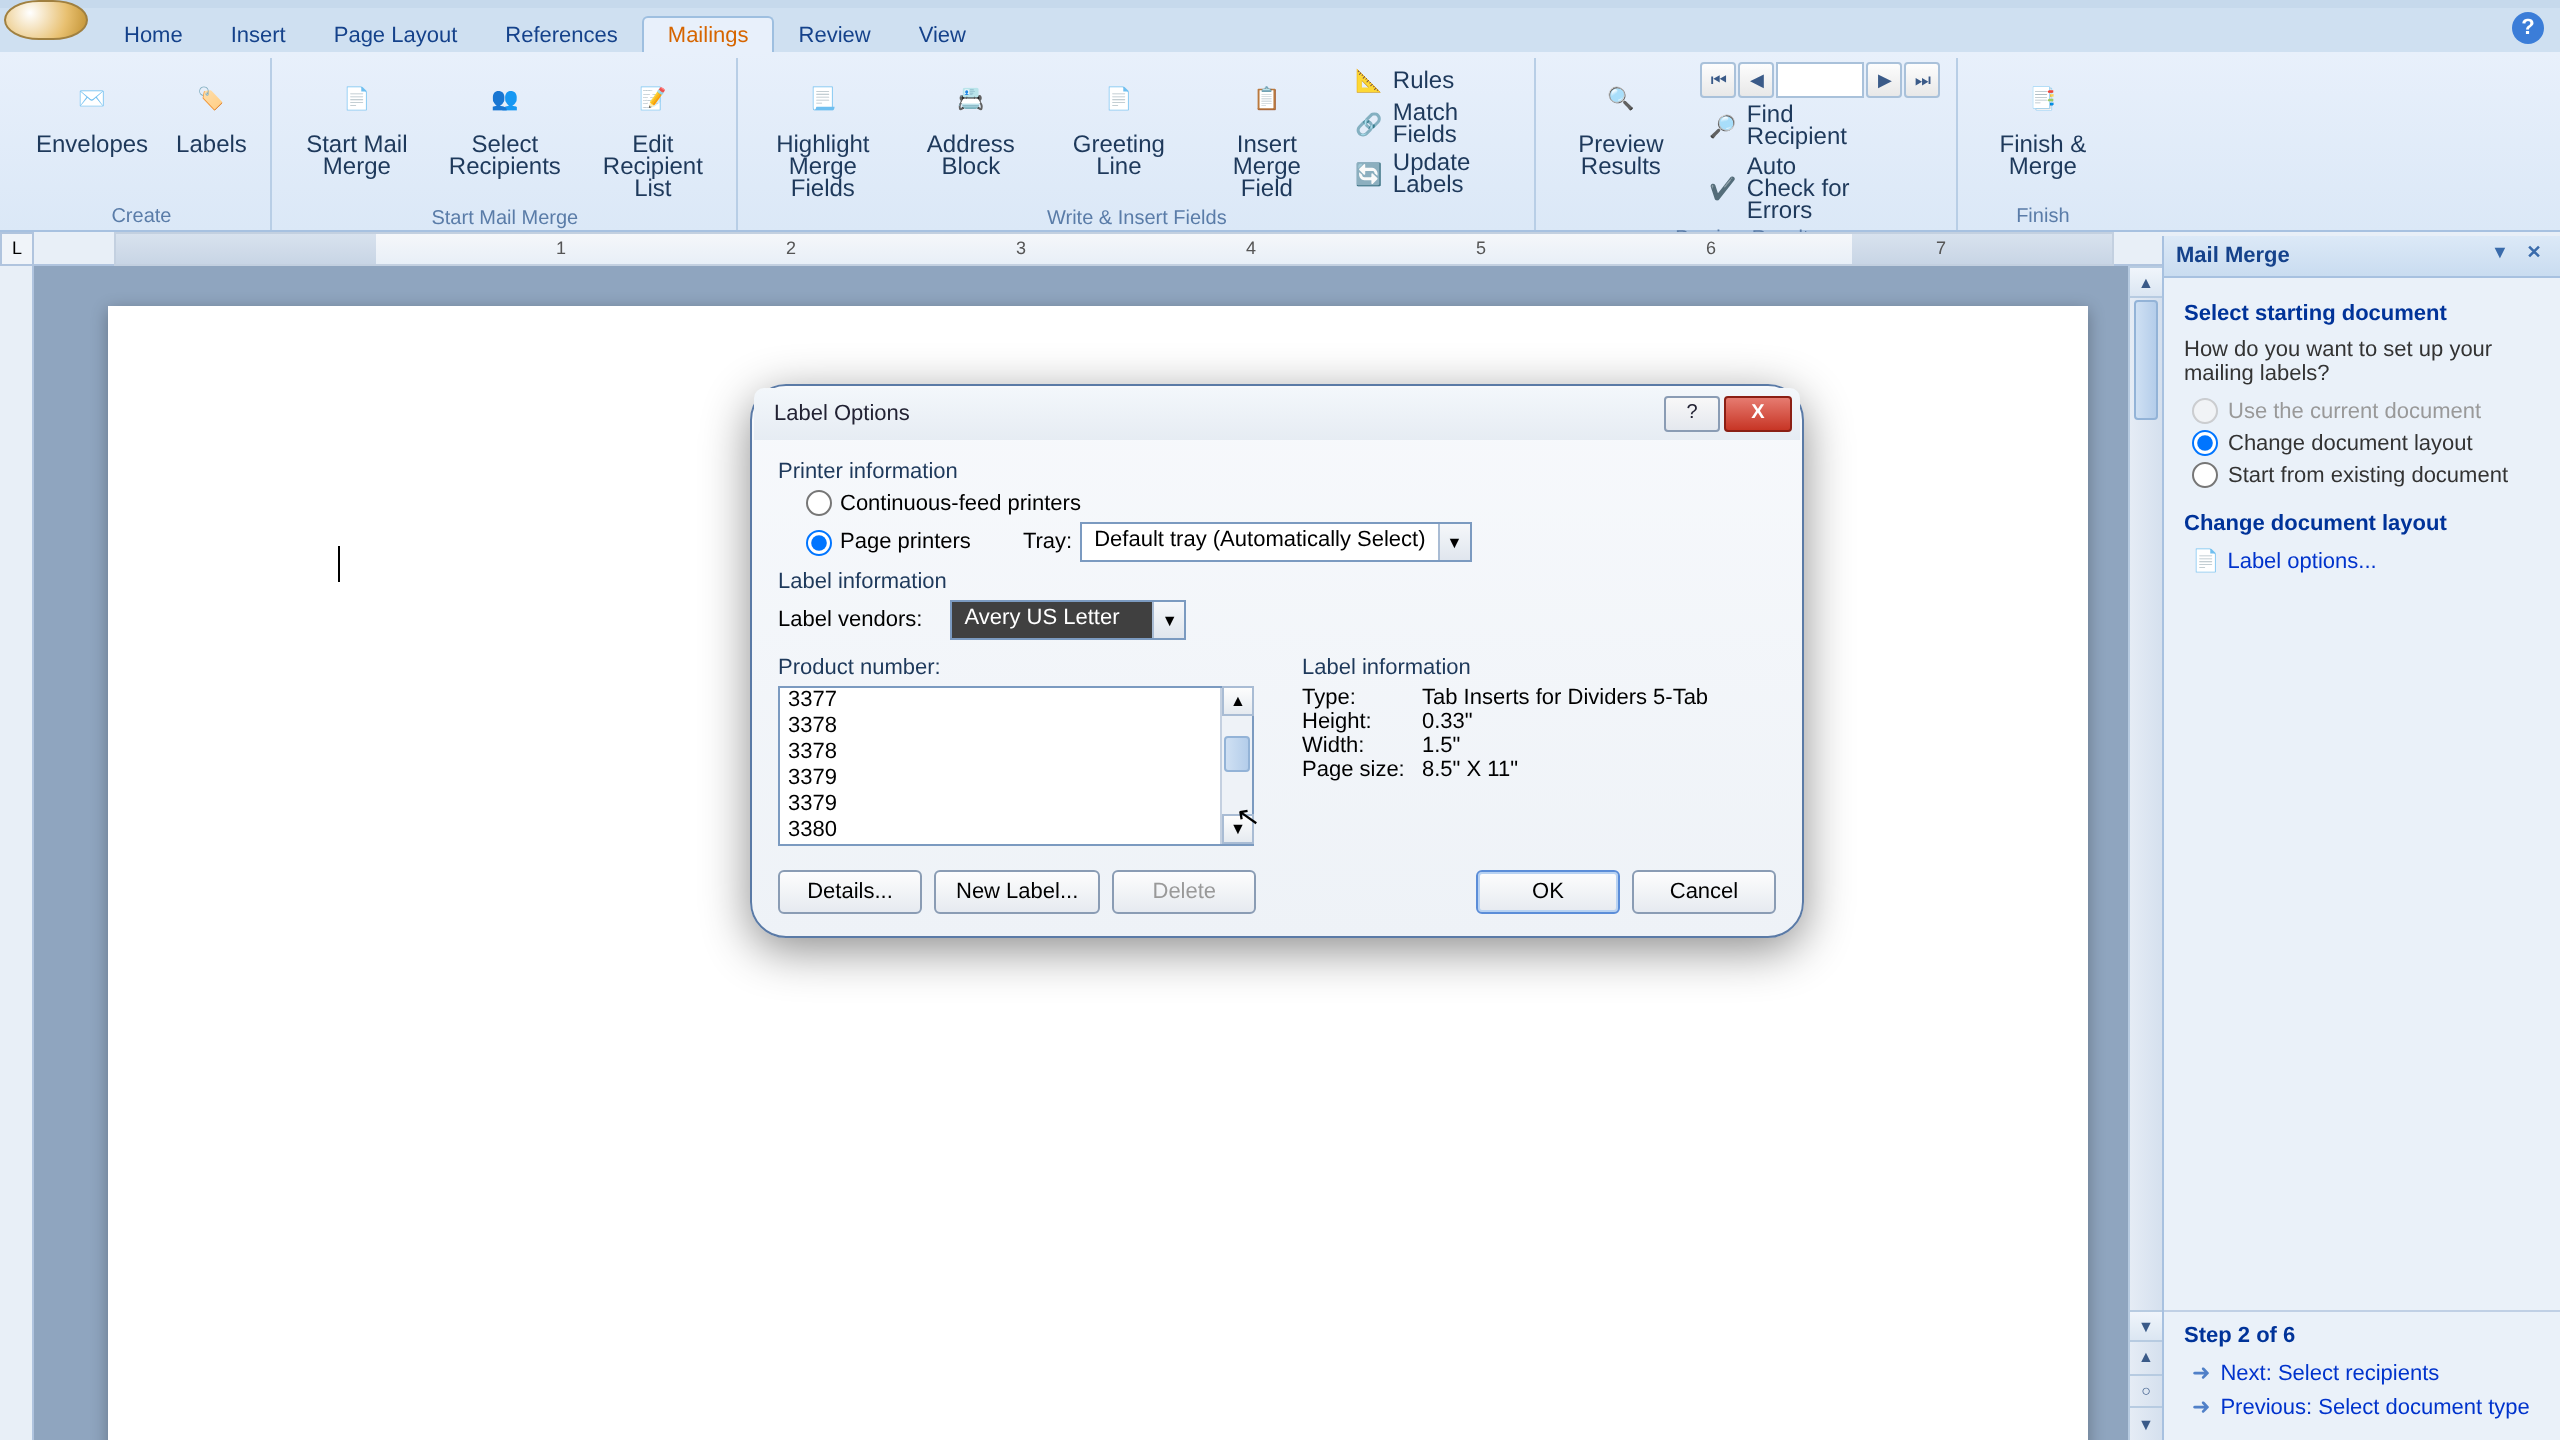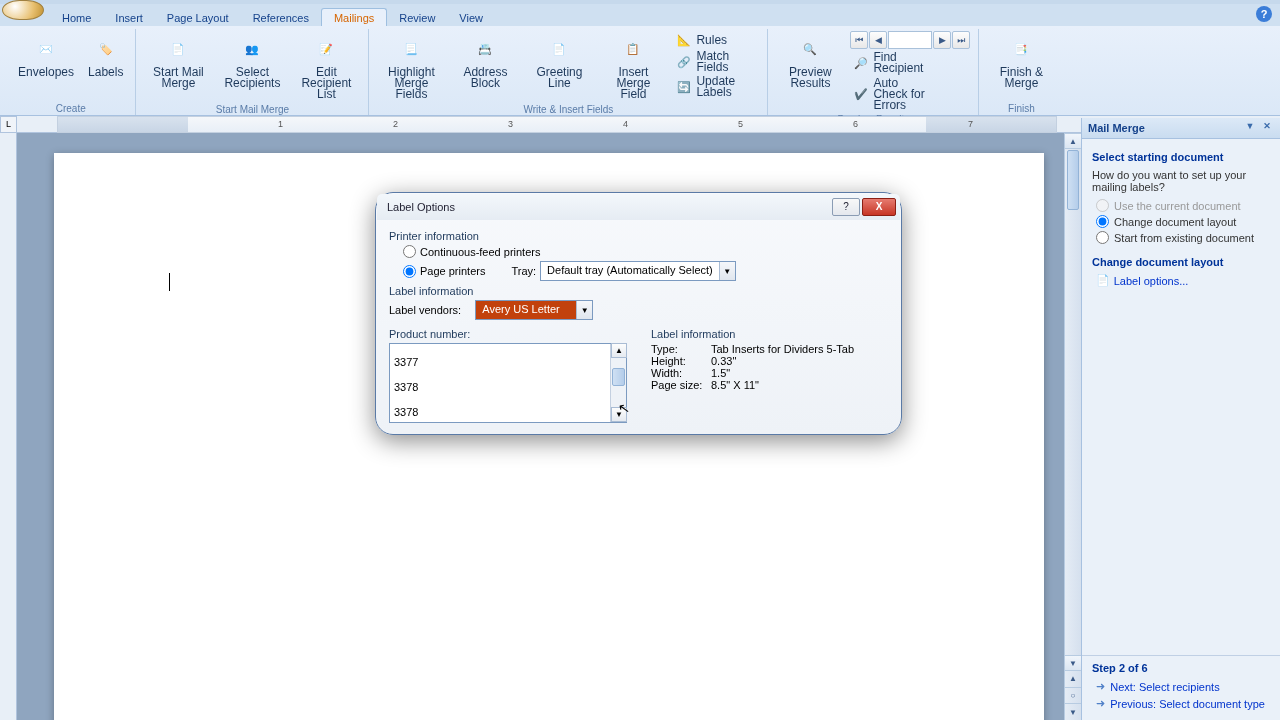--- a/index.html
+++ b/index.html
@@ -73,26 +73,26 @@
 .dlg-title span { flex:1;}
 .dlg-btn { width:28px; height:18px; margin-left:2px; border:1px solid #8a9cb4; border-radius:2px; background:linear-gradient(#f8f8f8,#e4e8ee); text-align:center; font-size:10px; line-height:16px;}
 .dlg-btn.close { background:linear-gradient(#e67b70,#c73525); color:#fff; border-color:#8b1f14; width:34px; font-weight:bold;}
 .dlg-body { padding:6px 12px 10px; }
 .grp-lbl { color:#1e395b; margin:4px 0 3px; font-size:11px;}
 .indent { margin-left:14px;}
 .radio-row { display:flex; align-items:center; gap:4px; margin:3px 0;}
 .radio-row input { margin:0;}
 .inline-lbl { margin-left:22px;}
 .combo { display:inline-flex; align-items:stretch; border:1px solid #7b9ac0; height:20px; background:#fff;}
-.combo.sel .txt { background:#c2410c; color:#fff;}
+.combo.sel .txt { background:#404040; color:#fff;}
 .combo .txt { padding:2px 6px; min-width:100px; font-size:11px;}
 .combo .arr { width:16px; background:linear-gradient(#f5f7fa,#e0e6ee); border-left:1px solid #a9bcd4; display:flex; align-items:center; justify-content:center; font-size:8px;}
 .listbox { border:1px solid #7b9ac0; width:238px; height:80px; background:#fff; position:relative; font-size:11px;}
 .listbox .items { position:absolute; inset:0 16px 0 0; overflow:hidden;}
-.listbox .item { padding:0 4px; line-height:13px; height:13px;margin-top:12px;}
+.listbox .item { padding:0 4px; line-height:13px; height:13px;}
 .listbox .sb { position:absolute; top:0; right:0; bottom:0; width:16px; background:#eef2f7; border-left:1px solid #c4d0e0; display:flex; flex-direction:column;}
 .listbox .sb .a { height:15px; background:linear-gradient(#fdfdfd,#e5eaf0); border:1px solid #a9bcd4; margin:-1px -1px 0 0; text-align:center; font-size:8px; line-height:13px;}
 .listbox .sb .track{ flex:1; position:relative;}
 .listbox .sb .th { position:absolute; top:10px; left:1px; right:1px; height:18px; background:linear-gradient(90deg,#cfe0f3,#b4cdea); border:1px solid #93b3d7; border-radius:2px;}
 .info-grid { font-size:11px; margin-top:2px;}
 .info-grid div { display:flex;}
 .info-grid .k { min-width:60px;}
 .btn-row { display:flex; gap:6px; margin-top:12px;}
 .btn-row .spacer { flex:1;}
 .dbtn { min-width:72px; height:22px; border:1px solid #8a9cb4; border-radius:3px; background:linear-gradient(#fdfdfd,#e6eaf0); font-size:11px; padding:0 10px;}
@@ -367,16 +367,24 @@
               <span>1.5"</span>
             </div>
           <div>
               <span class="k">Page size:</span>
               <span>8.5" X 11"</span>
             </div>
         </div>
       </div>
     </div>
 
+    <div class="btn-row">
+      <button class="dbtn">Details...</button>
+      <button class="dbtn">New Label...</button>
+      <button class="dbtn" disabled="">Delete</button>
+      <div class="spacer"></div>
+      <button class="dbtn primary">OK</button>
+      <button class="dbtn">Cancel</button>
+    </div>
   </div>
 </div>
 
 <div class="mouse">↖</div>
 
 </body></html>

